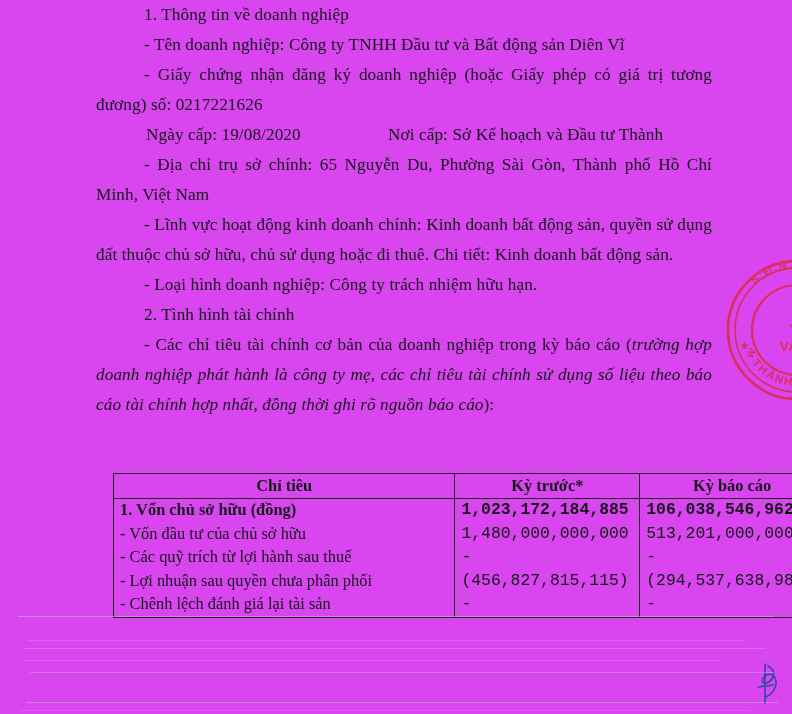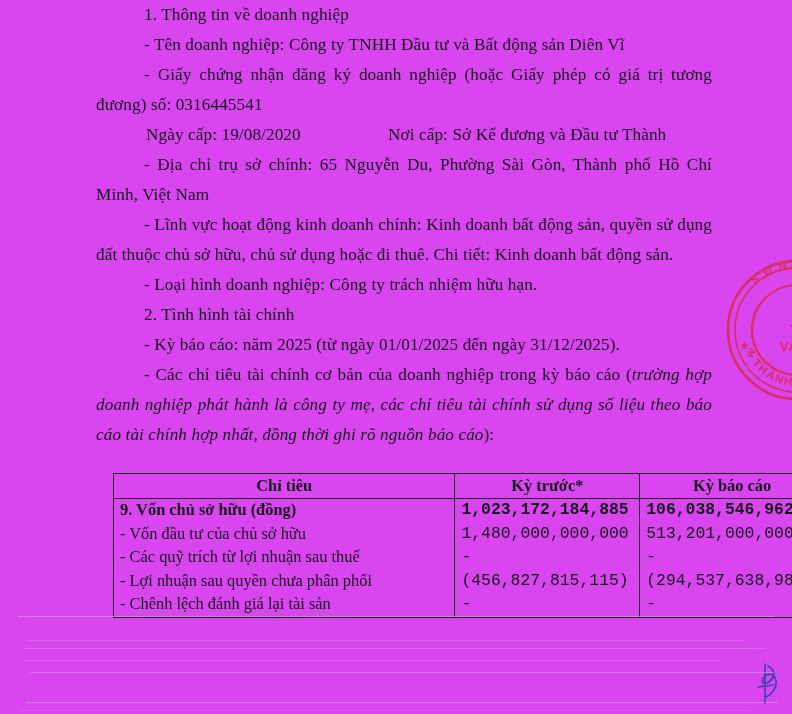--- a/index.html
+++ b/index.html
@@ -131,38 +131,37 @@
 <body>
 
 <div id="page">
 
   <div class="doc-body">
 
     <p class="para">1. Thông tin về doanh nghiệp</p>
 
     <p class="para">- Tên doanh nghiệp: Công ty TNHH Đầu tư và Bất động sản Diên Vĩ</p>
 
-    <p class="para">- Giấy chứng nhận đăng ký doanh nghiệp (hoặc Giấy phép có giá trị tương đương) số: 0316445541</p>
+    <p class="para">- Giấy chứng nhận đăng ký doanh nghiệp (hoặc Giấy phép có giá trị tương đương) số: 0217221626</p>
 
     <p class="para no-indent issue-line">
       <span class="lbl-date">Ngày cấp: 19/08/2020</span>
-      <span class="lbl-place">Nơi cấp: Sở Kế đương và Đầu tư Thành</span>
+      <span class="lbl-place">Nơi cấp: Sở Kế hoạch và Đầu tư Thành</span>
     </p>
 
 
     <p class="para">- Địa chỉ trụ sở chính: 65 Nguyễn Du, Phường Sài Gòn, Thành phố Hồ Chí Minh, Việt Nam</p>
 
     <p class="para">- Lĩnh vực hoạt động kinh doanh chính: Kinh doanh bất động sản, quyền sử dụng đất thuộc chủ sở hữu, chủ sử dụng hoặc đi thuê. Chi tiết: Kinh doanh bất động sản.</p>
 
     <p class="para">- Loại hình doanh nghiệp: Công ty trách nhiệm hữu hạn.</p>
 
 
     <p class="para">2. Tình hình tài chính</p>
 
-    <p class="para">- Kỳ báo cáo: năm 2025 (từ ngày 01/01/2025 đến ngày 31/12/2025).</p>
 
     <p class="para"><span>- Các chỉ tiêu tài chính cơ bản của doanh nghiệp trong kỳ báo cáo (</span><span class="ital">trường hợp doanh nghiệp phát hành là công ty mẹ, các chỉ tiêu tài chính sử dụng số liệu theo báo cáo tài chính hợp nhất, đồng thời ghi rõ nguồn báo cáo</span><span>):</span></p>
 
   </div>
 
   <div class="tbl-wrap">
     <table class="fin">
       <colgroup>
         <col class="c-label">
           <col class="c-prev">
@@ -170,31 +169,31 @@
       </colgroup>
       <thead>
         <tr>
           <th>Chỉ tiêu</th>
           <th>Kỳ trước*</th>
           <th>Kỳ báo cáo</th>
         </tr>
       </thead>
       <tbody>
         <tr class="bold-row">
-          <td class="label">9. Vốn chủ sở hữu (đồng)</td>
+          <td class="label">1. Vốn chủ sở hữu (đồng)</td>
           <td class="num">1,023,172,184,885</td>
           <td class="num">106,038,546,962</td>
         </tr>
         <tr>
           <td class="label">- Vốn đầu tư của chủ sở hữu</td>
           <td class="num">1,480,000,000,000</td>
           <td class="num">513,201,000,000</td>
         </tr>
         <tr>
-          <td class="label">- Các quỹ trích từ lợi nhuận sau thuế</td>
+          <td class="label">- Các quỹ trích từ lợi hành sau thuế</td>
           <td class="num">-</td>
           <td class="num">-</td>
         </tr>
         <tr>
           <td class="label">- Lợi nhuận sau quyền chưa phân phối</td>
           <td class="num">(456,827,815,115)</td>
           <td class="num">(294,537,638,985)</td>
         </tr>
         <tr class="last-row">
           <td class="label">- Chênh lệch đánh giá lại tài sản</td>

